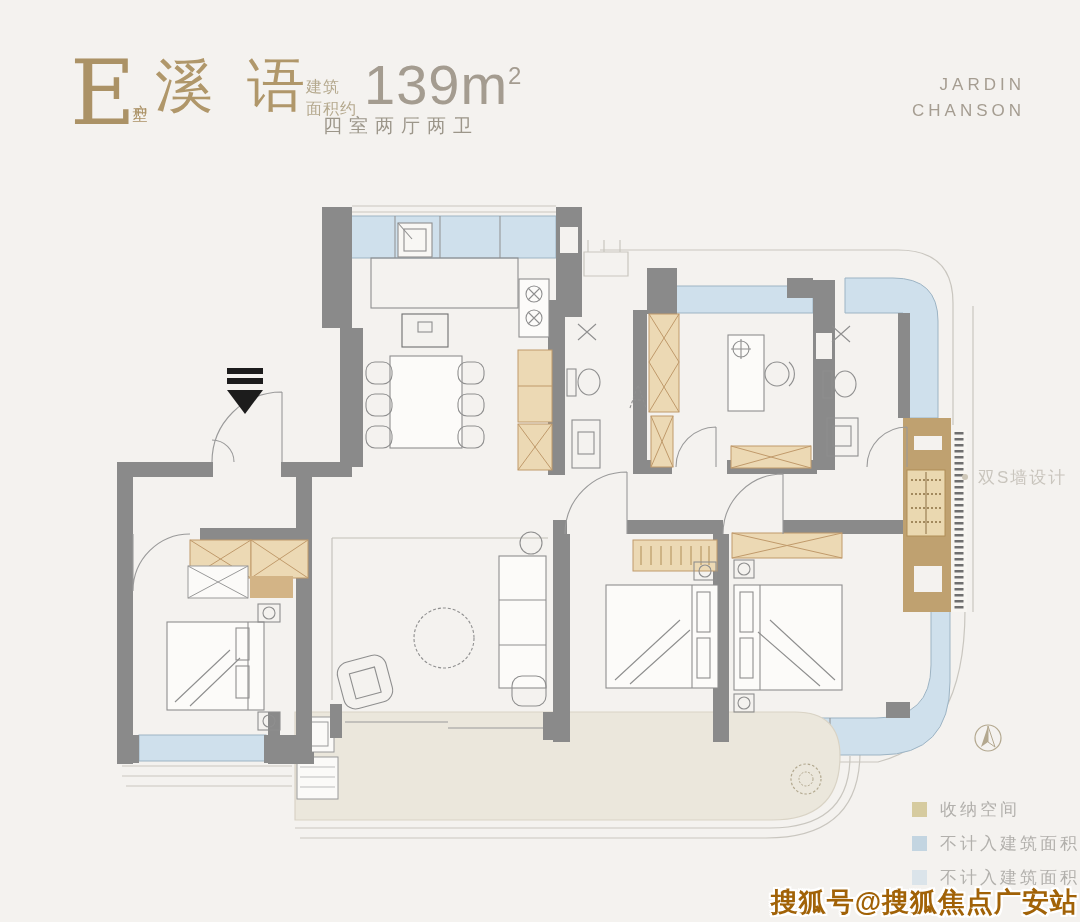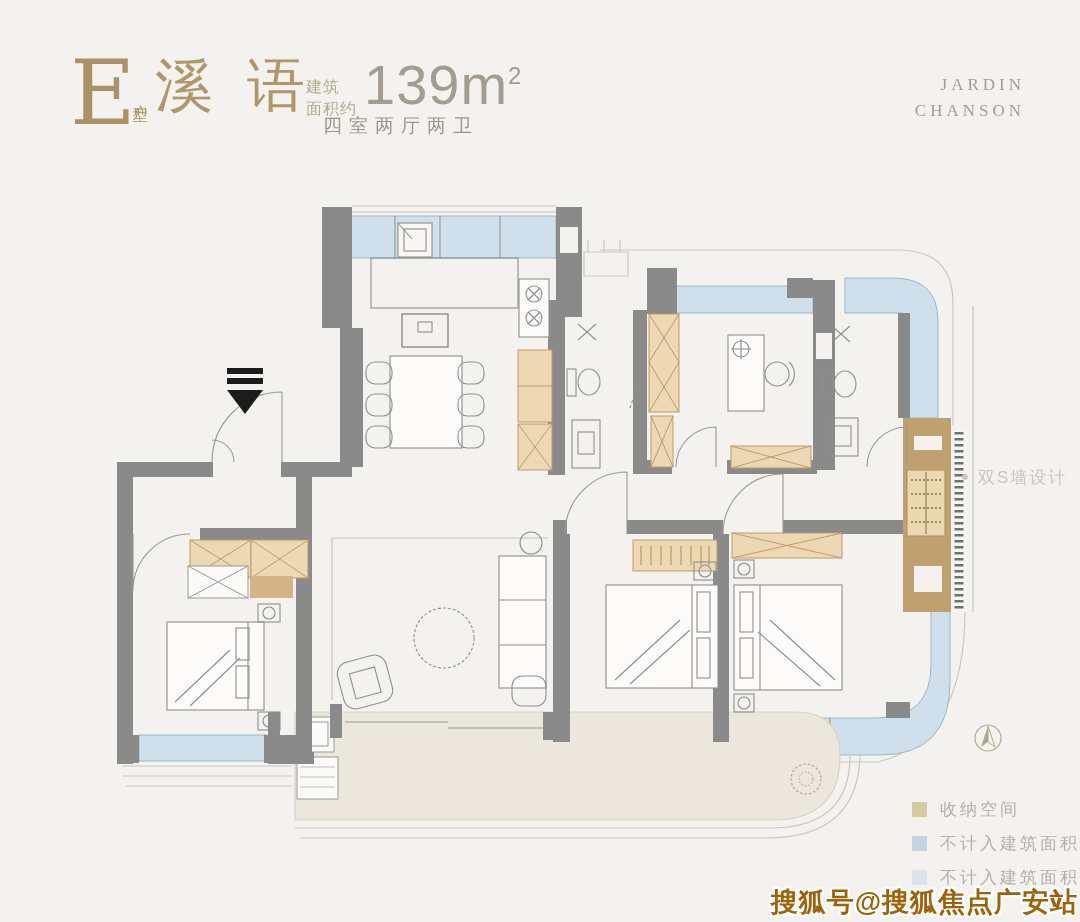--- a/index.html
+++ b/index.html
@@ -9,21 +9,21 @@
   
   .unit-letter{left:70px;top:48px;font-family:"DejaVu Serif",serif;font-size:90px;line-height:1;
                color:#ab9266;font-weight:400;}
   .unit-type{left:130px;top:92px;writing-mode:vertical-rl;font-size:15px;letter-spacing:3px;color:#ab9266;}
   .plan-name{left:155px;top:56px;font-family:"DejaVu Serif",serif;font-size:58px;line-height:1;
              color:#b0976a;letter-spacing:34px;white-space:nowrap;}
   .area-label{left:306px;top:76px;font-size:16px;line-height:1.35;color:#b5a98e;letter-spacing:1px;}
   .area-value{left:364px;top:52px;font-size:56px;color:#a49c90;font-weight:400;letter-spacing:1px;}
   .area-value sup{font-size:24px;vertical-align:super;}
   .rooms-summary{left:323px;top:113px;font-size:19px;color:#9c968a;letter-spacing:7px;}
-  .brand{left:895px;top:72px;width:130px;text-align:right;font-family:Liberation Serif, serif;
+  .brand{left:895px;top:72px;width:130px;text-align:right;font-family:Liberation Sans, sans-serif;
          font-size:17px;color:#a59d91;letter-spacing:4px;line-height:1.55;}
   
   .swall-note{left:962px;top:466px;font-size:17px;color:#c9c5bd;letter-spacing:2px;white-space:nowrap;text-align:center;}
   .swall-note .dot{display:inline-block;width:6px;height:6px;border-radius:50%;background:#cec7b8;
                    margin-right:10px;vertical-align:3px;}
   
   .legend{left:876px;top:798px;}
   .legend-row{display:flex;align-items:center;margin-bottom:11px;margin-left:36px;}
   .legend-row svg{display:block;margin-right:13px;}
   .legend-label{font-size:17px;color:#b2b0ac;letter-spacing:3px;white-space:nowrap;}

